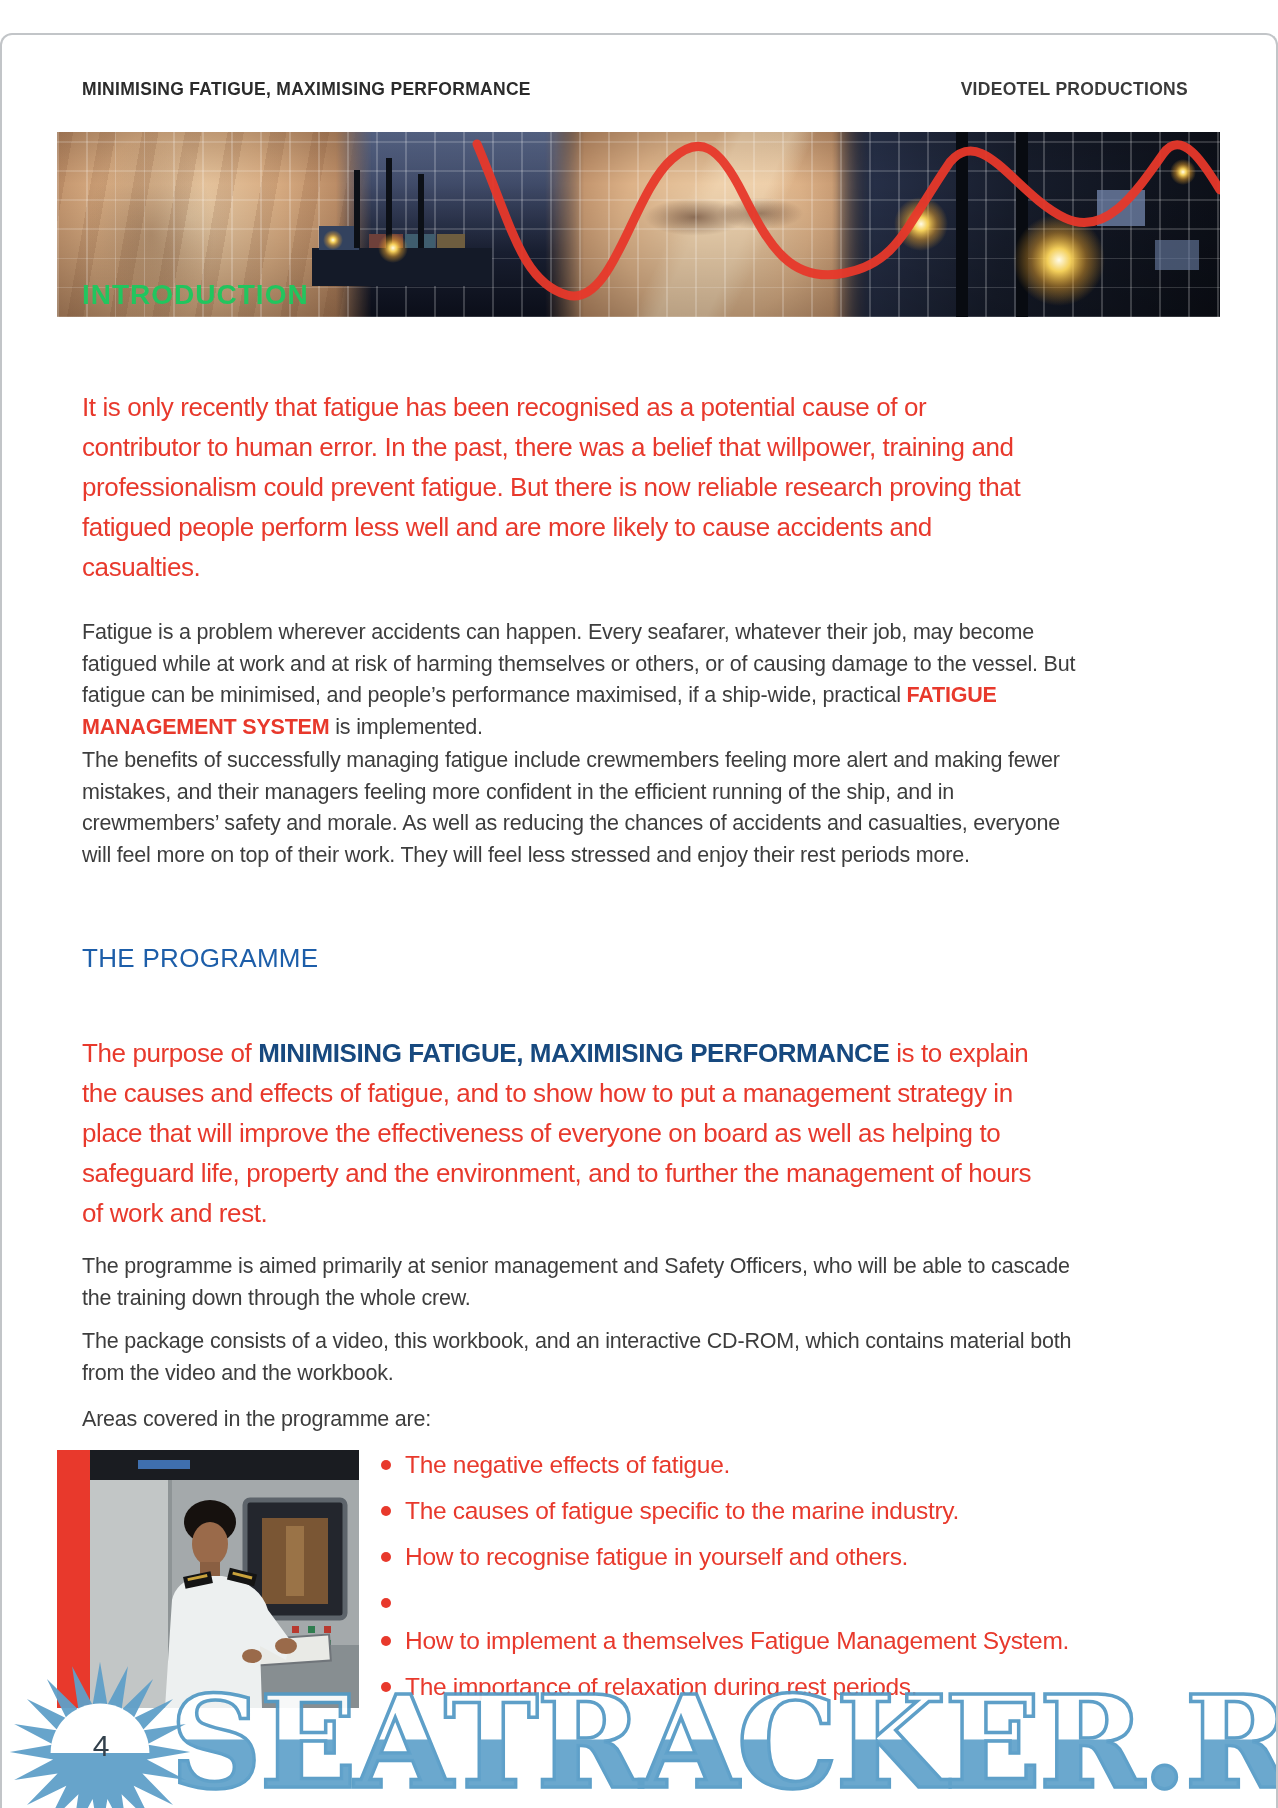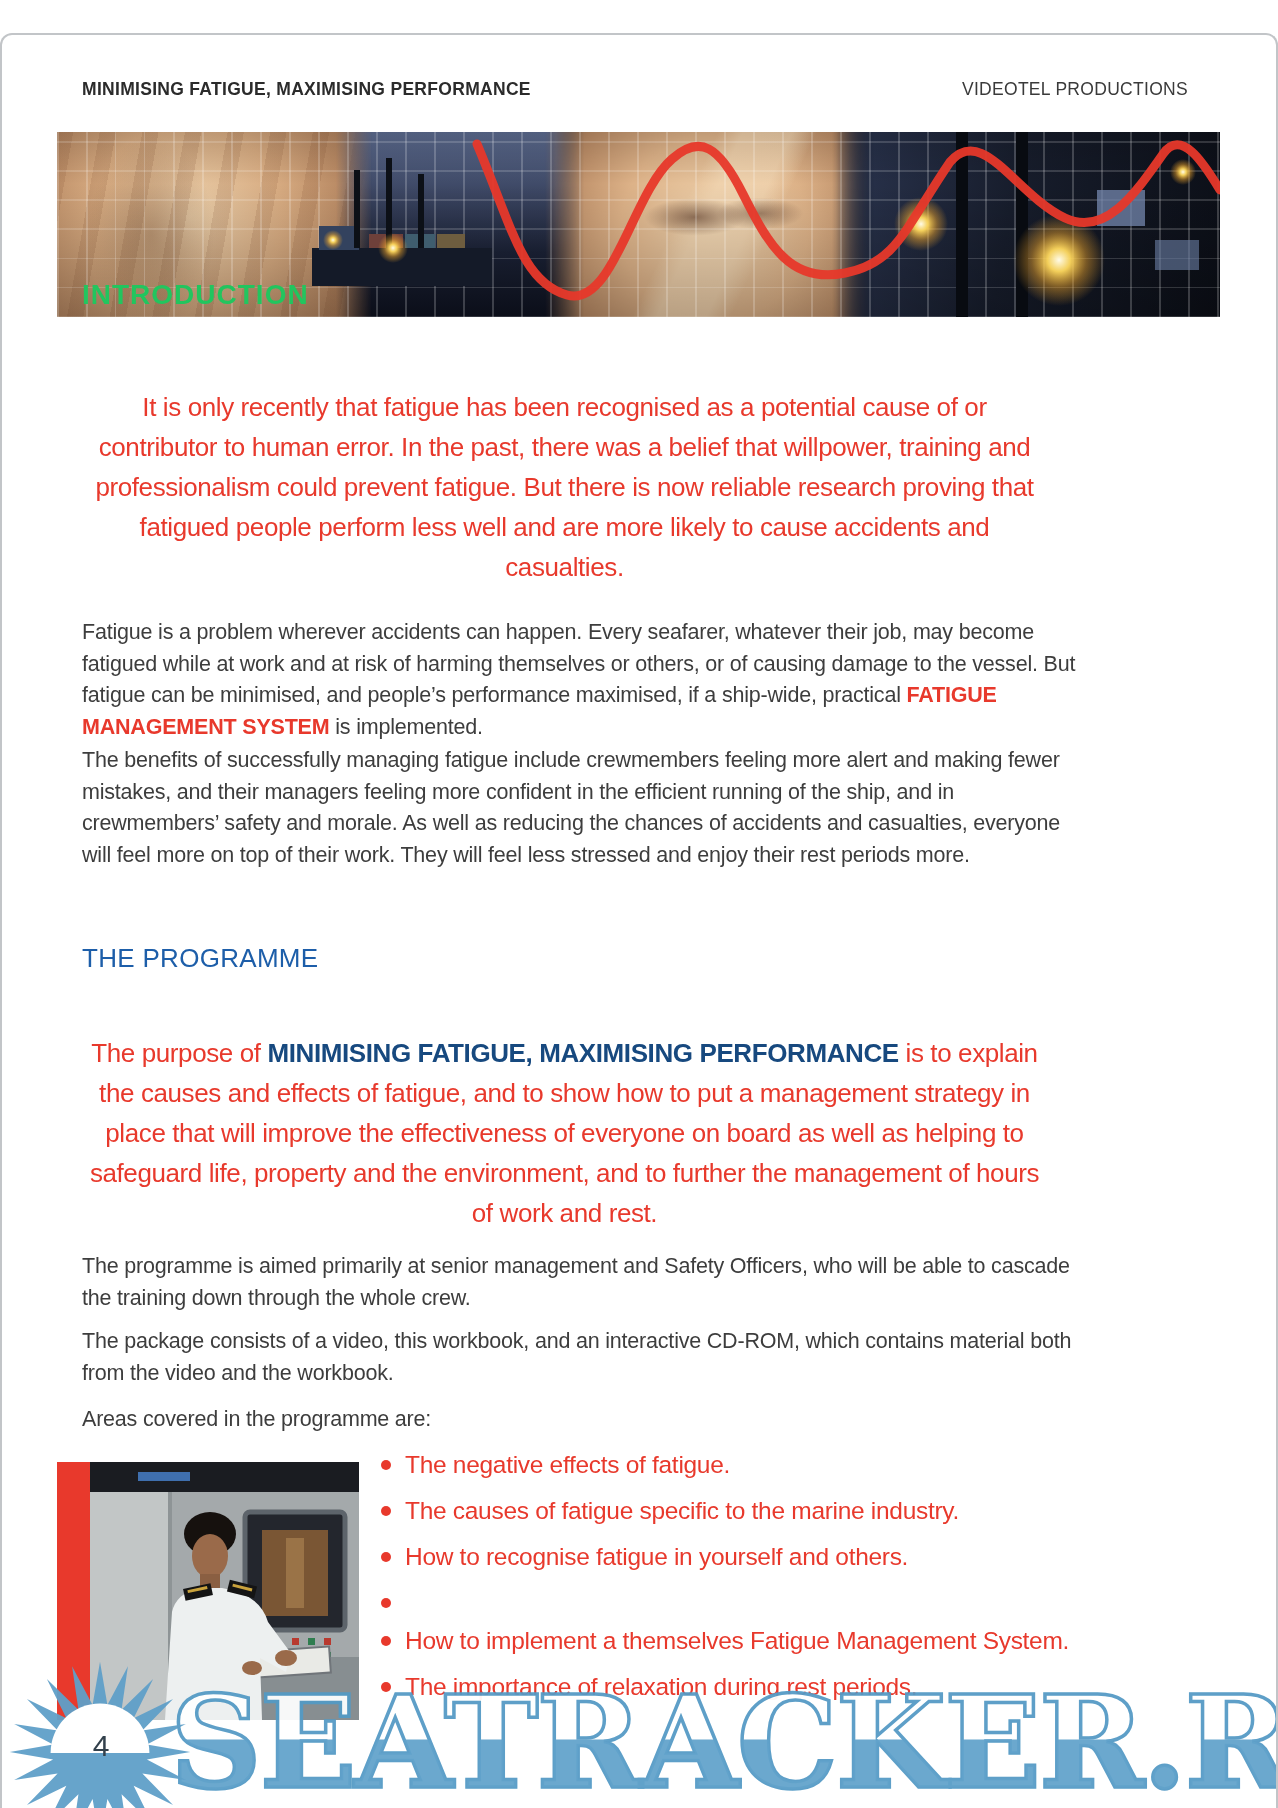--- a/index.html
+++ b/index.html
@@ -5,21 +5,21 @@
   html,body{margin:0;padding:0;background:#fff;}
   .page{
     position:relative;width:1278px;height:1808px;box-sizing:border-box;
     background:#fff;border:2px solid #c2c5c8;border-bottom:3px solid #a8aeb4;
     border-radius:12px;overflow:hidden;
     font-family:"Liberation Sans",sans-serif;color:#3d3d3d;margin-top:33px;
   }
   
   .hdr{position:absolute;top:44px;left:80px;right:88px;display:flex;justify-content:space-between;align-items:baseline;}
   .hdr-left{font-size:17.5px;font-weight:bold;letter-spacing:.3px;color:#2b2b2b;}
-  .hdr-right{font-size:17.5px;font-weight:normal;letter-spacing:.3px;color:#3a3a3a;}
+  .hdr-right{font-size:17.5px;font-weight:bold;letter-spacing:.3px;color:#3a3a3a;}
   
   .banner{position:absolute;top:97px;left:55px;width:1163px;height:185px;background:#161c2a;overflow:hidden;}
   .bsec{position:absolute;top:0;height:100%;}
   .b-hand{left:0;width:27%;
     background:radial-gradient(circle at 42% 46%,#ecd0ab 0%,#d7ab81 45%,#b98a64 75%,#9c6f4e 100%);
     }
   .b-hand::after{content:"";position:absolute;inset:0;
     background:
       radial-gradient(ellipse 90px 140px at 30% 55%, rgba(90,50,25,.30), transparent 70%),
       repeating-linear-gradient(100deg, rgba(120,70,40,.14) 0 16px, transparent 16px 42px);}
@@ -40,27 +40,27 @@
     -webkit-mask-image:linear-gradient(90deg,transparent,#000 10%);
     mask-image:linear-gradient(90deg,transparent,#000 10%);}
   .b-shade{position:absolute;inset:0;background:linear-gradient(180deg,rgba(0,0,0,.12),transparent 28%,rgba(0,0,0,.22));}
   .b-grid{position:absolute;inset:0;background-image:
       repeating-linear-gradient(90deg, rgba(255,255,255,.20) 0 1.5px, transparent 1.5px 29px),
       repeating-linear-gradient(0deg, rgba(255,255,255,.16) 0 1.5px, transparent 1.5px 29px);}
   .b-art{position:absolute;inset:0;width:100%;height:100%;}
   .banner-title{position:absolute;left:25px;bottom:6px;color:#22c55e;font-size:28px;font-weight:bold;letter-spacing:1px;}
   
   .blk{position:absolute;left:80px;}
-  .red-lead{width:965px;font-size:26px;line-height:40px;letter-spacing:-.4px;color:#e8392c;margin:0;text-align:center;}
+  .red-lead{width:965px;font-size:26px;line-height:40px;letter-spacing:-.4px;color:#e8392c;margin:0;}
   .body-text{width:1005px;font-size:21.5px;line-height:31.5px;letter-spacing:-.2px;color:#3d3d3d;margin:0;}
   .red-bold{font-weight:bold;color:#e8392c;}
   .navy-bold{font-weight:bold;color:#17497f;}
   .section-heading{margin:0;font-size:26px;font-weight:normal;letter-spacing:.3px;color:#1d5ea9;}
   
-  .media-row{position:absolute;top:1415px;left:55px;display:flex;align-items:flex-end;}
+  .media-row{position:absolute;top:1415px;left:55px;display:flex;align-items:flex-start;}
   .red-bar{width:33px;height:258px;background:#e8392c;}
   .photo{width:269px;height:258px;overflow:hidden;}
   .photo svg{display:block;}
   .bullets{list-style:none;margin:2px 0 0 22px;padding:0;}
   .bullets li{display:flex;align-items:flex-start;margin-bottom:20px;font-size:24.5px;line-height:26px;letter-spacing:-.3px;color:#e8392c;}
   .dot{flex:0 0 auto;width:10px;height:10px;border-radius:50%;background:#e8392c;margin:8px 14px 0 0;}
   
   .watermark{position:absolute;left:168px;top:1648px;height:130px;z-index:5;pointer-events:none;}
   .wm{position:absolute;left:0;top:0;white-space:nowrap;font-family:"DejaVu Serif",serif;font-weight:bold;
       font-size:127px;line-height:120px;letter-spacing:-2px;opacity:.94;}

